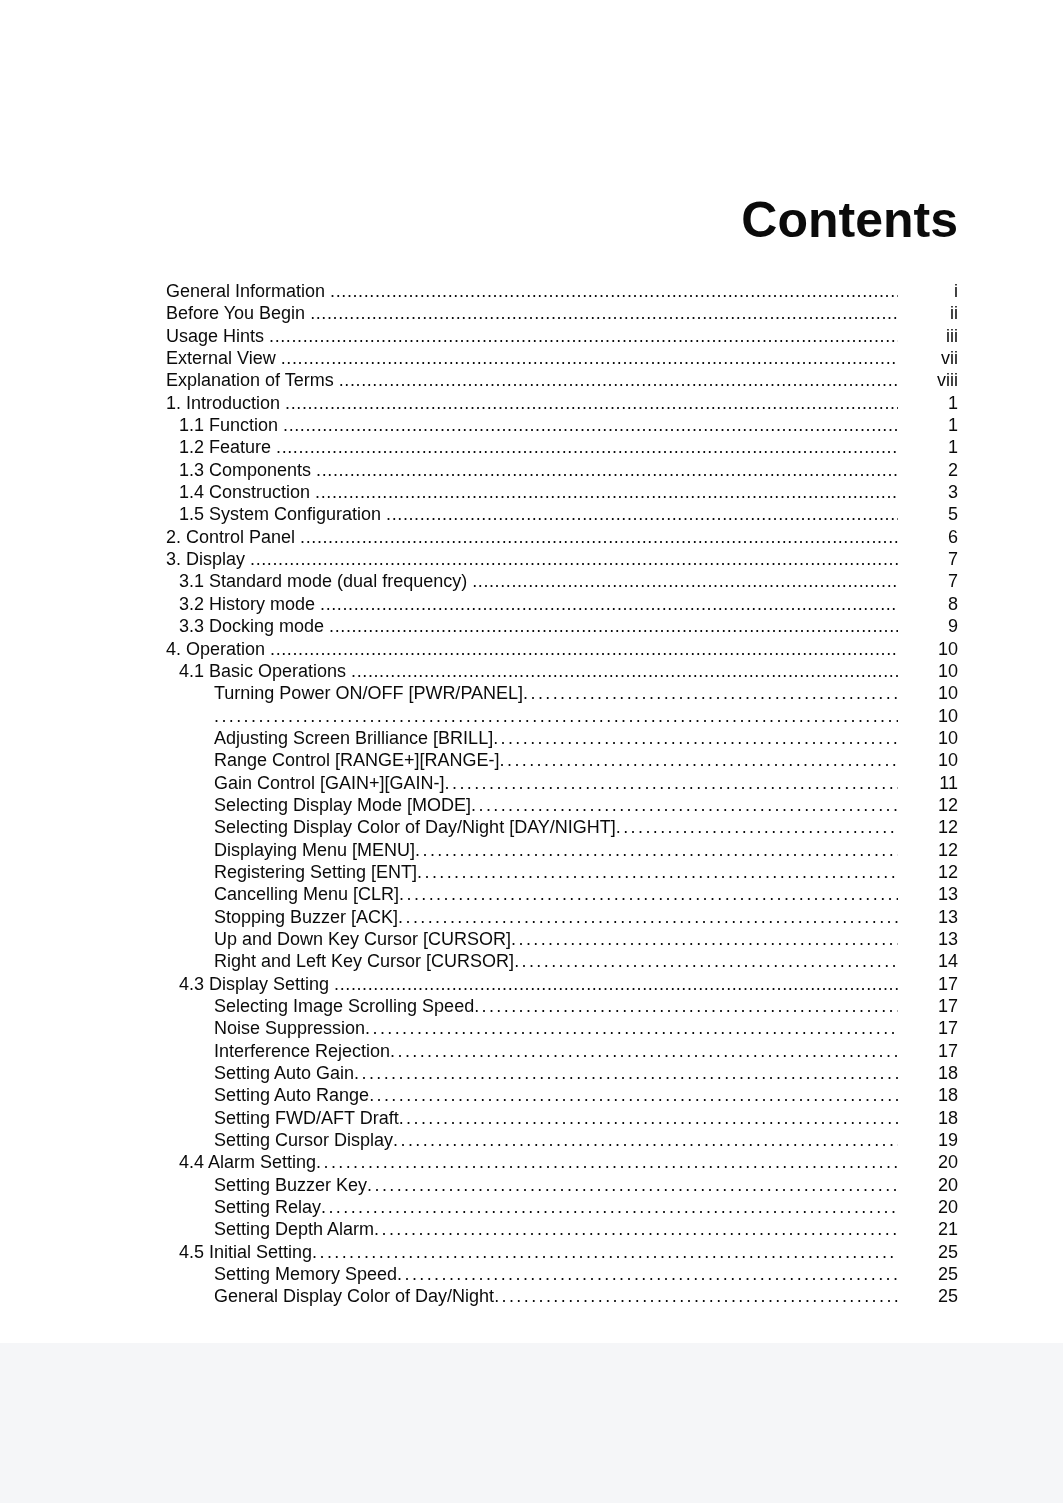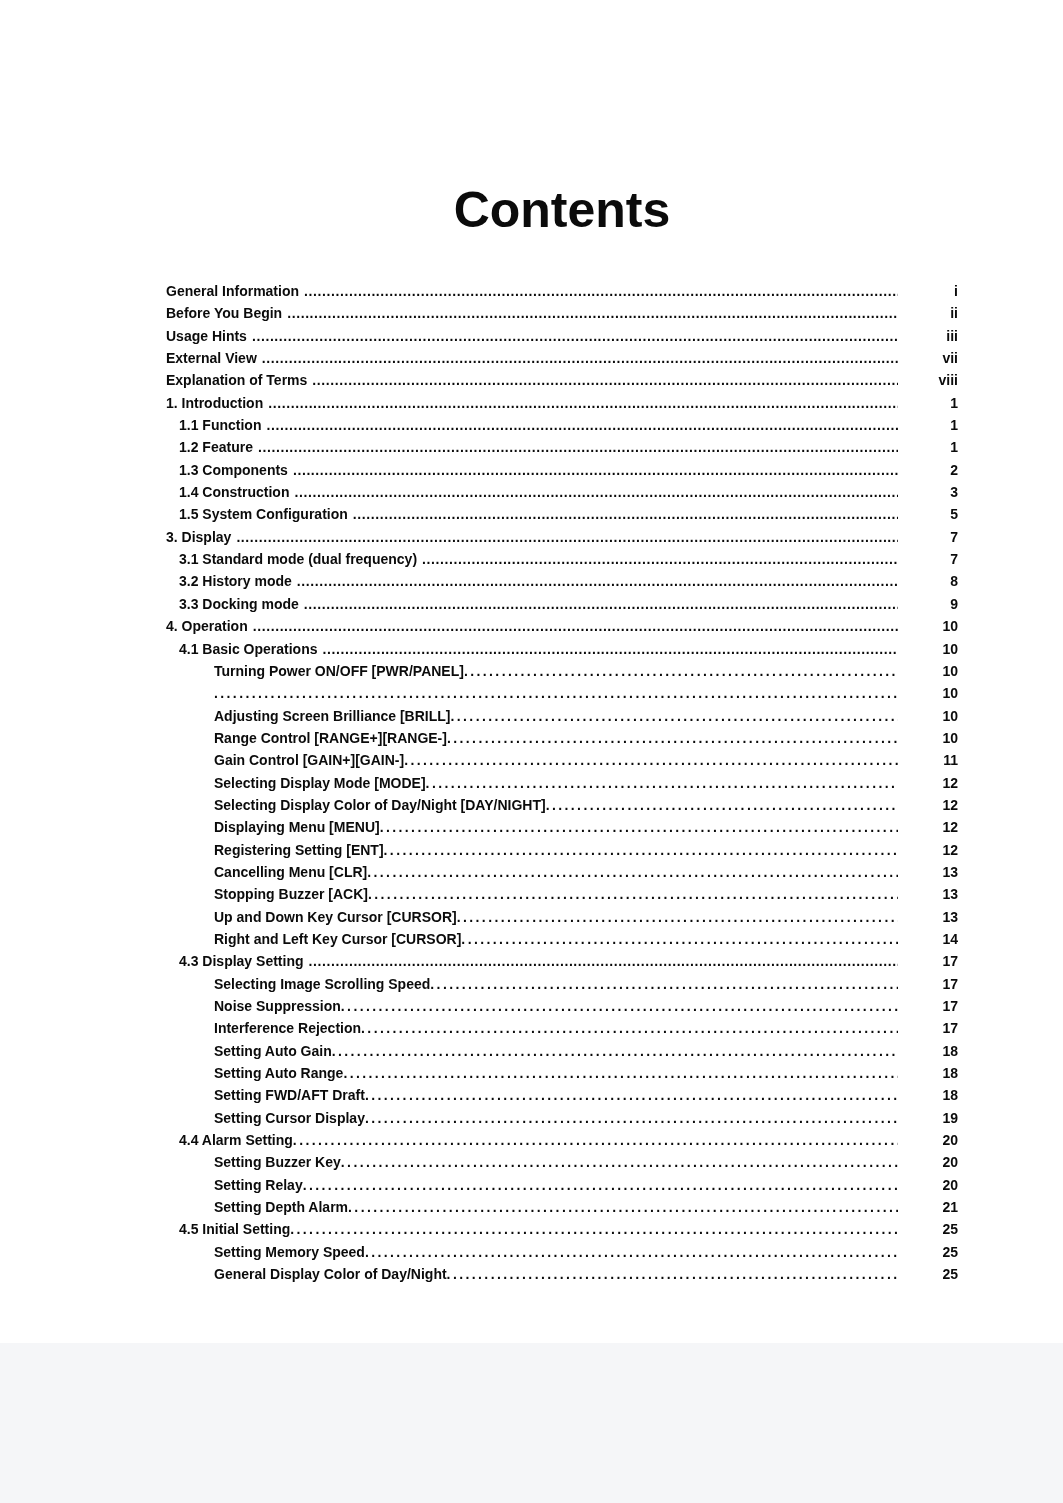--- a/index.html
+++ b/index.html
@@ -9,32 +9,32 @@
     position:relative;
     overflow:hidden;
     font-family:"Liberation Sans",sans-serif;
     color:#0b0b0b;
   }
   .scan-band{
     position:absolute;left:0;top:1343px;width:1063px;height:160px;
     background:#f5f6f8;
   }
   .page-title{
-    position:absolute;left:166px;top:150px;width:792px;
-    text-align:center;
+    position:absolute;left:166px;top:160px;width:792px;
+    text-align:right;
     font-size:50px;font-weight:bold;line-height:1.05;
     letter-spacing:0px;
   }
   .toc{
     position:absolute;left:166px;top:280px;width:792px;
   }
   .row{
     display:flex;align-items:baseline;
     height:22.35px;line-height:22.35px;
-    font-size:14px;font-weight:bold;
+    font-size:18px;font-weight:normal;
   }
   .lvl1{padding-left:13px;}
   .lvl2{padding-left:48px;justify-content:flex-end;}
   .label{flex:none;white-space:nowrap;}
   .leader{
     flex:1 1 auto;overflow:hidden;white-space:nowrap;
     margin-right:8px;min-width:10px;
   }
   .leader.fine{padding-left:5px;}
   .leader.fine::after{
@@ -107,20 +107,25 @@
       <span class="label">1.4 Construction</span>
       <span class="leader fine"></span>
       <span class="pagenum">3</span>
     </div>
     <div class="row lvl1">
       <span class="label">1.5 System Configuration</span>
       <span class="leader fine"></span>
       <span class="pagenum">5</span>
     </div>
     <div class="row lvl0">
+      <span class="label">2. Control Panel</span>
+      <span class="leader fine"></span>
+      <span class="pagenum">6</span>
+    </div>
+    <div class="row lvl0">
       <span class="label">3. Display</span>
       <span class="leader fine"></span>
       <span class="pagenum">7</span>
     </div>
     <div class="row lvl1">
       <span class="label">3.1 Standard mode (dual frequency)</span>
       <span class="leader fine"></span>
       <span class="pagenum">7</span>
     </div>
     <div class="row lvl1">

